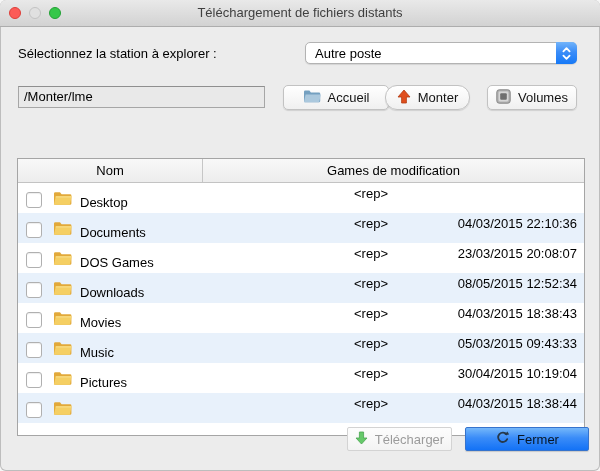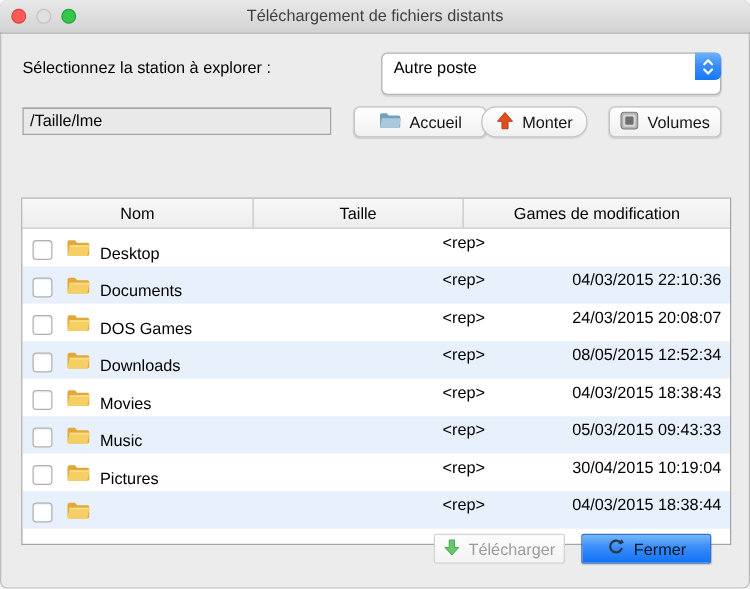--- a/index.html
+++ b/index.html
@@ -14,21 +14,21 @@
               border-bottom:1px solid #adadad; }
   .title { text-align:center; line-height:26px; font-size:13px; color:#3f3f3f; }
   .traffic { position:absolute; left:9px; top:7px; display:flex; gap:8px; }
   .light { width:12px; height:12px; border-radius:50%; box-sizing:border-box; }
   .light.red   { background:#fc5b57; border:1px solid #dd3f39; }
   .light.gray  { background:#e0e0e0; border:1px solid #c3c3c3; }
   .light.green { background:#35c749; border:1px solid #23a135; }
 
   
   .station-label { position:absolute; left:18px; top:46px; font-size:13px; color:#000;text-align:right; }
-  .select { position:absolute; left:305px; top:42px; width:272px; height:34px;
+  .select { position:absolute; left:305px; top:42px; width:272px; height:22px;
             box-sizing:border-box; background:#fff; border:1px solid #b3b3b3;
             border-radius:5px; box-shadow:0 1px 1px rgba(0,0,0,.1); cursor:default; }
   .select-value { position:absolute; left:9px; top:3px; font-size:13px; color:#000; }
   .select-cap { position:absolute; right:-1px; top:-1px; width:21px; height:22px;
                 border-radius:0 5px 5px 0;
                 background:linear-gradient(#72b4fa,#3b8df8 45%,#1679f7);
                 display:flex; align-items:center; justify-content:center; }
 
   
   .path-field { position:absolute; left:18px; top:86px; width:247px; height:22px;
@@ -67,21 +67,21 @@
   .fname { position:absolute; left:62px; top:12px; font-size:13px; color:#000; }
   .fsize { position:absolute; right:196px; top:3px; font-size:13px; color:#000000; }
   .fdate { position:absolute; right:7px;  top:3px; font-size:13px; color:#000; }
 
   
   .footer-btn { position:absolute; top:427px; height:24px; box-sizing:border-box;
                 border-radius:2px; display:flex; align-items:center; justify-content:center;
                 gap:7px; font-family:inherit; font-size:13px; cursor:default; }
   #btn-download { left:347px; width:105px; color:#9b9b9b;
                   background:linear-gradient(#fdfdfd,#f3f3f3); border:1px solid #d3d3d3; }
-  #btn-close { left:465px; width:104px; color:#071625;
+  #btn-close { left:465px; width:124px; color:#071625;
                background:linear-gradient(#74b7fa,#3a8cf8 45%,#1372f6);
                border:1px solid #3573cd; box-shadow:0 1px 1px rgba(0,0,0,.15); }
 </style>
 </head>
 <body>
 
 <div class="window">
 
   <div class="titlebar">
     <div class="traffic">
@@ -97,21 +97,21 @@
     <span class="select-value">Autre poste</span>
     <span class="select-cap">
       <svg width="11" height="15" viewBox="0 0 11 15">
         <path d="M2.4 5.4 L5.5 2.2 L8.6 5.4" stroke="#fff" stroke-width="1.8" fill="none" stroke-linecap="round" stroke-linejoin="round"></path>
         <path d="M2.4 9.6 L5.5 12.8 L8.6 9.6" stroke="#fff" stroke-width="1.8" fill="none" stroke-linecap="round" stroke-linejoin="round"></path>
       </svg>
     </span>
   </div>
 
   <div class="path-field">
-    <div class="path-value">/Taille/lme</div>
+    <div class="path-value">/Monter/lme</div>
   </div>
 
   <button class="tool-btn" id="btn-home">
     <span>
       <svg width="18" height="14" viewBox="0 0 18 14">
         <path d="M1 2.8 Q1 1.6 2.2 1.6 H6.4 L7.9 3.4 H16 q1.2 0 1.2 1.2 V12 q0 1.2 -1.2 1.2 H2.2 Q1 13.2 1 12 Z" fill="#74a0c0"></path>
         <path d="M0.9 13.2 L2.6 5.6 L17.8 5.6 L16.2 13.2 Z" fill="#abc8dd"></path>
       </svg>
     </span>
     <span>Accueil</span>
@@ -133,21 +133,20 @@
         <rect x="2.6" y="2.6" width="9.8" height="9.8" rx="1.4" fill="#d7d7d7"></rect>
         <rect x="4.2" y="4.2" width="6.6" height="6.6" rx="1" fill="#6f6f6f"></rect>
       </svg>
     </span>
     <span>Volumes</span>
   </button>
 
   <div class="table">
     <div class="thead">
       <div class="th th-name">Nom</div>
-      <div class="th th-size">Taille</div>
       <div class="th th-date">Games de modification</div>
     </div>
     <div class="tbody" id="tbody">
     <div class="row">
       <span class="cb"></span>
       <span class="folder-ic">
         <svg width="19" height="16" viewBox="0 0 19 16">
           <path d="M1 3.6 Q1 2.2 2.4 2.2 H7 L8.6 4.2 H17 q1.4 0 1.4 1.4 V13.4 q0 1.4 -1.4 1.4 H2.4 Q1 14.8 1 13.4 Z" fill="#e2a93a"></path>
           <path d="M0.9 14.8 L2.8 6.2 L18.6 6.2 L16.9 14.8 Z" fill="#f5cf63"></path>
           <path d="M2.8 6.2 L18.6 6.2 L18.3 7.6 L2.5 7.6 Z" fill="#f9dd87"></path>
@@ -175,21 +174,21 @@
       <span class="cb"></span>
       <span class="folder-ic">
         <svg width="19" height="16" viewBox="0 0 19 16">
           <path d="M1 3.6 Q1 2.2 2.4 2.2 H7 L8.6 4.2 H17 q1.4 0 1.4 1.4 V13.4 q0 1.4 -1.4 1.4 H2.4 Q1 14.8 1 13.4 Z" fill="#e2a93a"></path>
           <path d="M0.9 14.8 L2.8 6.2 L18.6 6.2 L16.9 14.8 Z" fill="#f5cf63"></path>
           <path d="M2.8 6.2 L18.6 6.2 L18.3 7.6 L2.5 7.6 Z" fill="#f9dd87"></path>
         </svg>
       </span>
       <span class="fname">DOS Games</span>
       <span class="fsize">&lt;rep&gt;</span>
-      <span class="fdate">24/03/2015 20:08:07</span>
+      <span class="fdate">23/03/2015 20:08:07</span>
     </div>
 
     <div class="row alt">
       <span class="cb"></span>
       <span class="folder-ic">
         <svg width="19" height="16" viewBox="0 0 19 16">
           <path d="M1 3.6 Q1 2.2 2.4 2.2 H7 L8.6 4.2 H17 q1.4 0 1.4 1.4 V13.4 q0 1.4 -1.4 1.4 H2.4 Q1 14.8 1 13.4 Z" fill="#e2a93a"></path>
           <path d="M0.9 14.8 L2.8 6.2 L18.6 6.2 L16.9 14.8 Z" fill="#f5cf63"></path>
           <path d="M2.8 6.2 L18.6 6.2 L18.3 7.6 L2.5 7.6 Z" fill="#f9dd87"></path>
         </svg>

